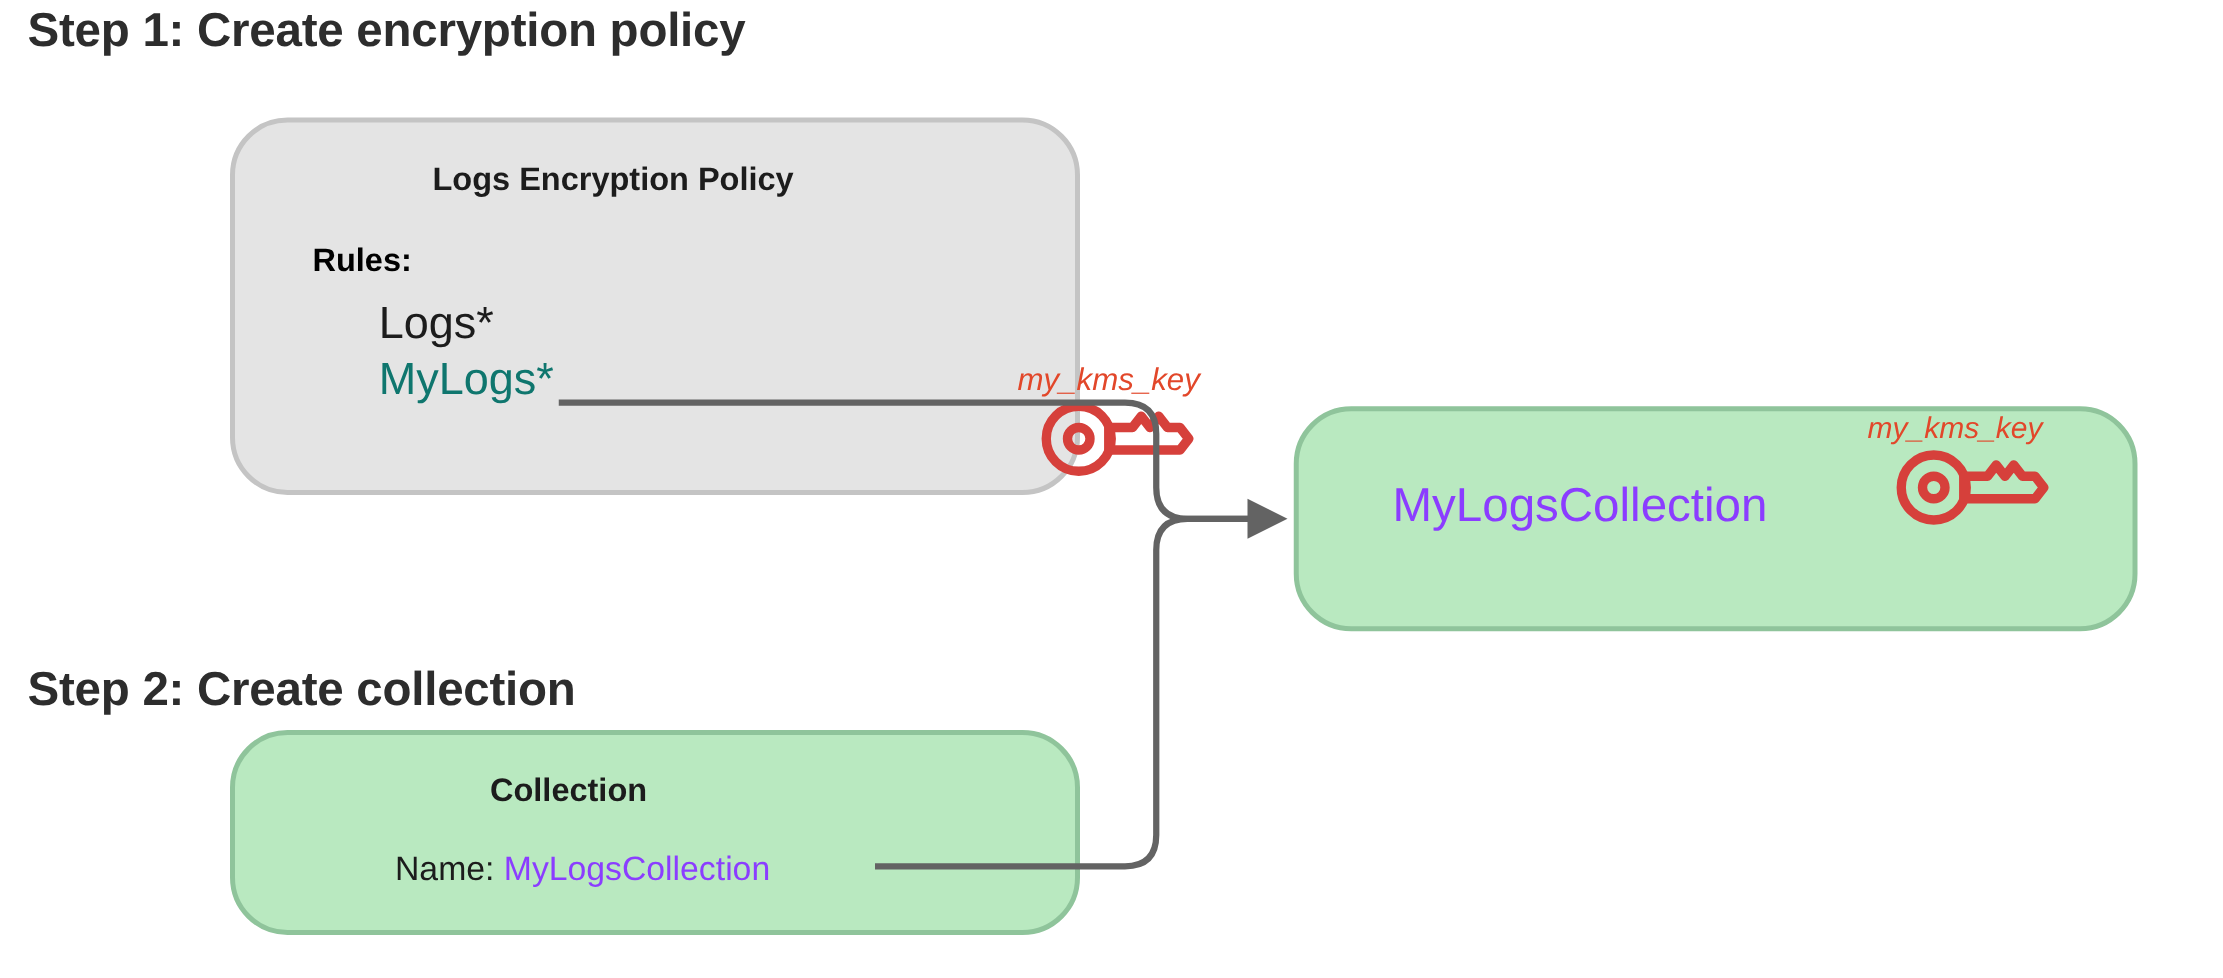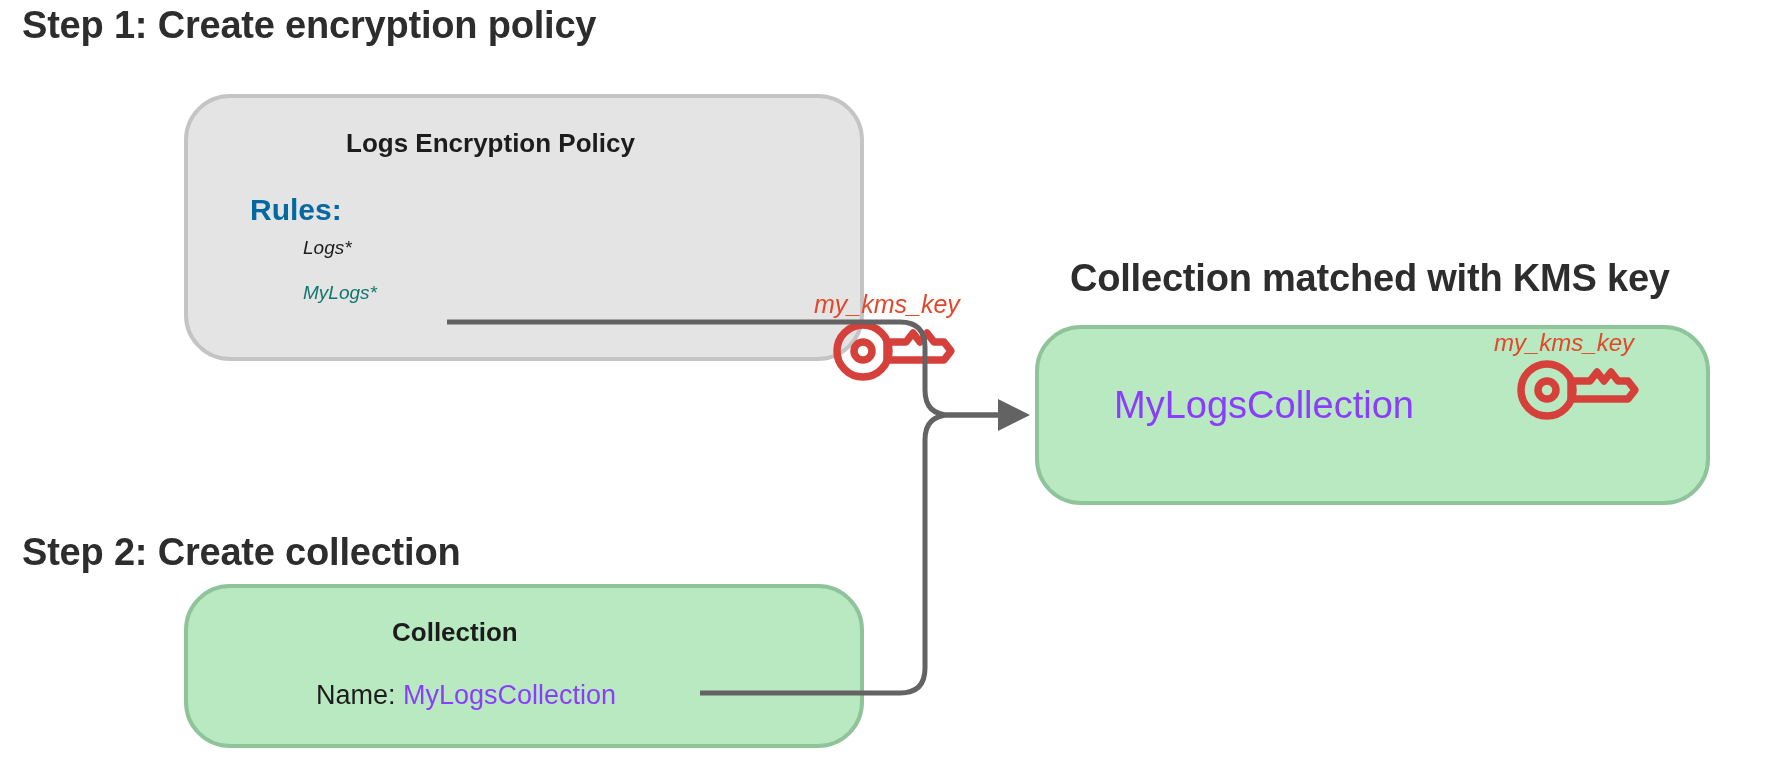--- a/index.html
+++ b/index.html
@@ -31,21 +31,21 @@
   #step2-heading { left: 22px;  top: 503px; margin-top: 28px; }
   #match-heading { left: 1070px; top: 257px; }
 
   
   .box {
     position: absolute;
     border-radius: 46px;
   }
   #policy-box {
     left: 184px; top: 94px;
-    width: 680px; height: 267px;
+    width: 680px; height: 302px;
     background: #e4e4e4;
     border: 4px solid #c4c4c4;
   }
   #collection-box {
     left: 184px; top: 584px;
     width: 680px; height: 164px;
     background: #b9e9c0;
     border: 4px solid #8fc49b;
   }
   #matched-box {
@@ -63,29 +63,28 @@
     color: #1c1c1c;
     white-space: nowrap;
   }
   #policy-title { left: 158px; top: 30px; }
   #collection-title { left: 204px; top: 29px; }
 
   .rules-label {
     position: absolute;
     left: 62px; top: 95px;
     font-weight: bold;
-    font-size: 30px;
-    color: #0369a1;
+    font-size: 26px;
+    color: #000000;
     text-align: right;
   }
   .rule {
     position: absolute;
     left: 115px;
-    font-style: italic;
-    font-size: 19px;
+    font-size: 36px;
     color: #1c1c1c;
     white-space: nowrap;
   }
   #rule-0 { top: 139px; }
   #rule-1 { top: 184px; color: #0f766e; }
   #rule-2 { top: 230px; }
 
   .name-row {
     position: absolute;
     left: 128px; top: 92px;
@@ -129,21 +128,20 @@
 </style>
 </head>
 <body>
 
 <div id="canvas">
 
   <div class="heading" id="step1-heading">Step 1: Create encryption policy</div>
 
   <div class="heading" id="step2-heading">Step 2: Create collection</div>
 
-  <div class="heading" id="match-heading">Collection matched with KMS key</div>
 
   <div class="box" id="policy-box">
     <div class="box-title" id="policy-title">Logs Encryption Policy</div>
 
     <div class="rules-label">Rules:</div>
 
     <div class="rule" id="rule-0">Logs*</div>
     <div class="rule" id="rule-1">MyLogs*</div>
 
     <div class="kms-group" id="policy-kms">

